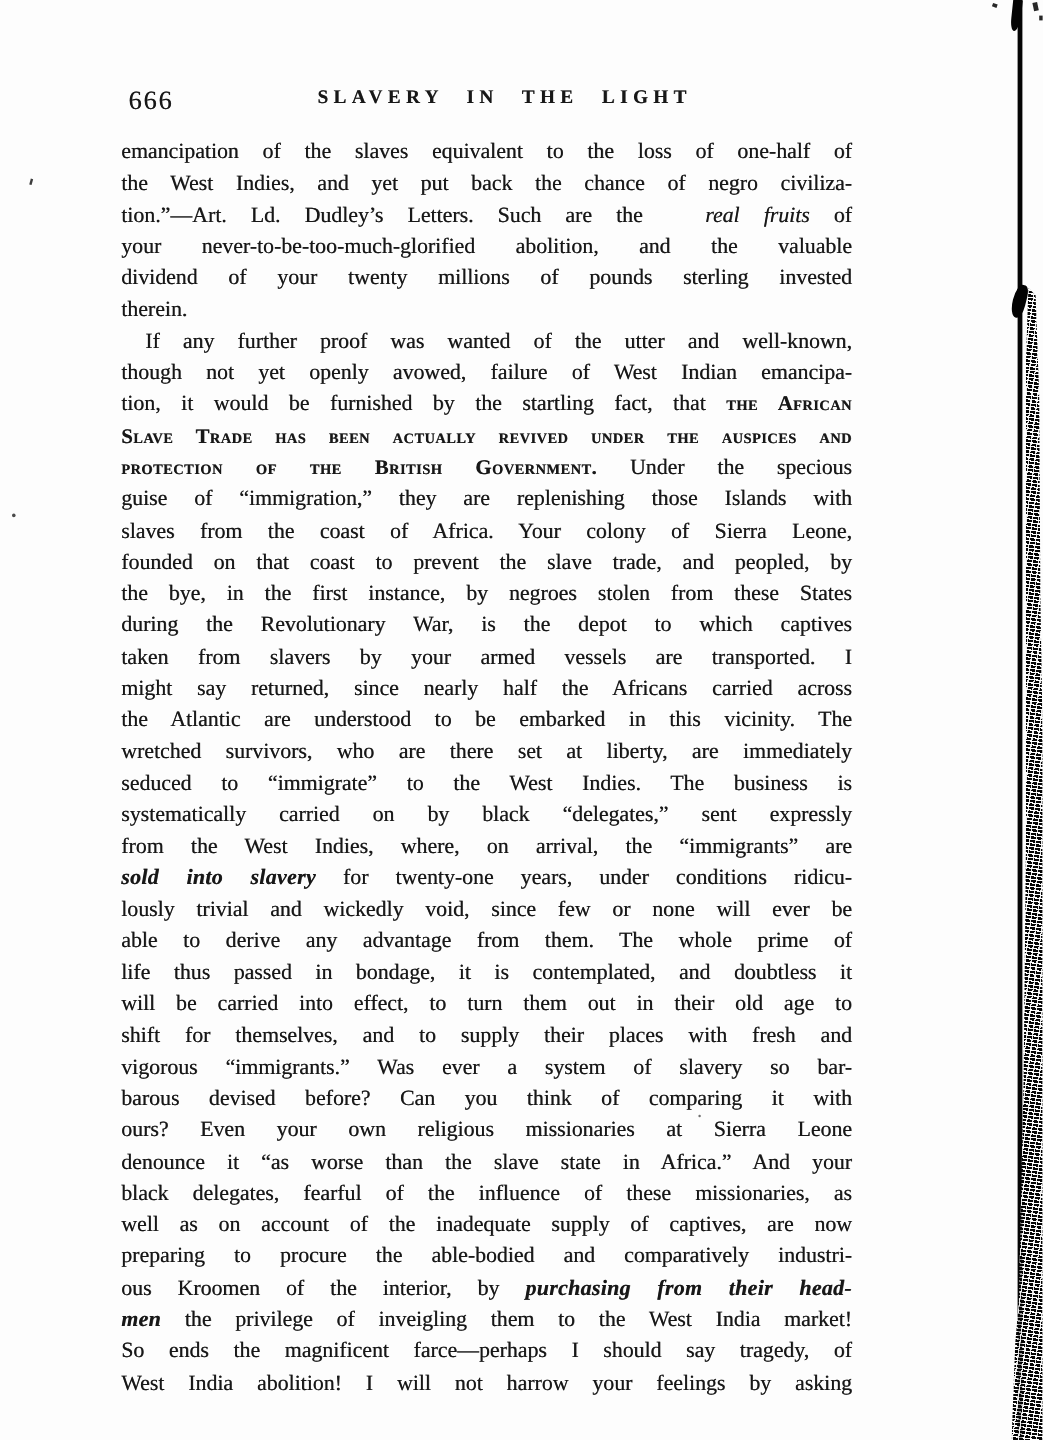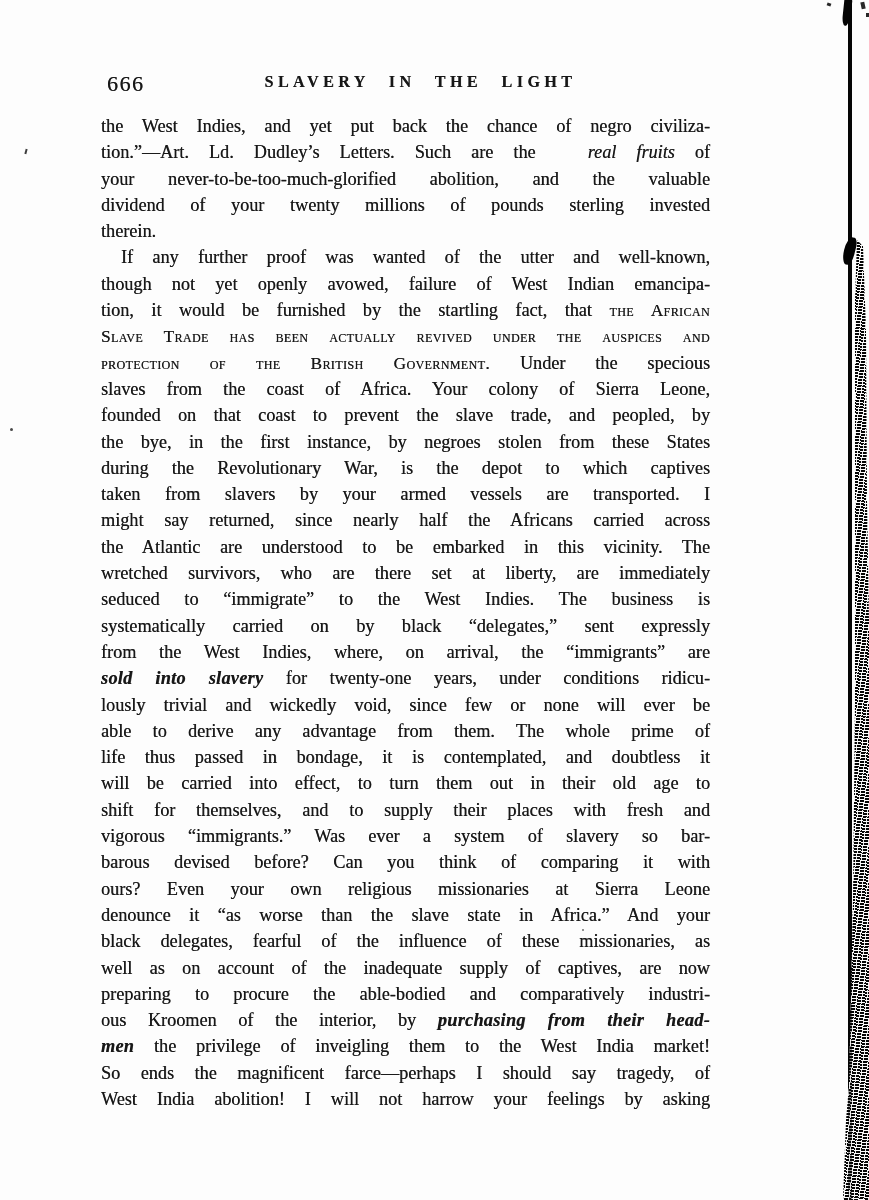--- a/index.html
+++ b/index.html
@@ -23,21 +23,21 @@
   .pagebody{position:absolute;left:101px;top:113px;width:609px;}
   .ln{
     height:26.3px;line-height:26.3px;font-size:18.2px;
     text-align:justify;text-align-last:justify;
     text-shadow:0.3px 0 0 rgba(25,25,25,.75);
   }
   .ln.noj{text-align-last:left;}
   .ln.ind{text-indent:20px;}
   .it{font-style:italic;margin-left:32px;}
   .em{font-style:italic;font-weight:700;letter-spacing:.3px;}
-  .sc{font-variant:small-caps;font-weight:400;font-size:.95em;letter-spacing:.4px;}
+  .sc{font-variant:small-caps;font-weight:700;font-size:.95em;letter-spacing:.4px;}
   
   .edge-line{position:absolute;left:848px;top:0;width:4px;height:1200px;background:#050505;}
   .edge-band{
     position:absolute;left:840px;top:0;width:29px;height:1200px;
     clip-path:polygon(17px 240px,23px 246px,26px 330px,27px 500px,29px 620px,29px 1200px,
                       3px 1200px,6px 1120px,9px 1085px,13px 900px,15px 700px,15px 430px,15px 300px);
     background:
       repeating-linear-gradient(98deg, rgba(255,255,255,.9) 0 1px, rgba(0,0,0,0) 1px 5px),
       repeating-linear-gradient(8deg, rgba(255,255,255,.6) 0 1px, #060606 1px 3px);
   }
@@ -56,30 +56,32 @@
 </style>
 </head>
 <body>
 
 <div class="page">
 
   <div class="pagenum">666</div>
   <div class="runhead">SLAVERY IN THE LIGHT</div>
 
   <div class="pagebody">
+    <div class="ln"><span class="r">emancipation of the slaves equivalent to the loss of one-half of</span></div>
     <div class="ln"><span class="r">the West Indies, and yet put back the chance of negro civiliza-</span></div>
     <div class="ln"><span class="r">tion.”—Art. Ld. Dudley’s Letters.  Such are the </span><span class="it">real fruits</span><span class="r"> of</span></div>
     <div class="ln"><span class="r">your never-to-be-too-much-glorified abolition, and the valuable</span></div>
     <div class="ln"><span class="r">dividend of your twenty millions of pounds sterling invested</span></div>
     <div class="ln noj"><span class="r">therein.</span></div>
     <div class="ln ind"><span class="r">If any further proof was wanted of the utter and well-known,</span></div>
     <div class="ln"><span class="r">though not yet openly avowed, failure of West Indian emancipa-</span></div>
     <div class="ln"><span class="r">tion, it would be furnished by the startling fact, that </span><span class="sc">the African</span></div>
     <div class="ln"><span class="sc">Slave Trade has been actually revived under the auspices and</span></div>
     <div class="ln"><span class="sc">protection of the British Government.</span><span class="r">  Under the specious</span></div>
+    <div class="ln"><span class="r">guise of “immigration,” they are replenishing those Islands with</span></div>
     <div class="ln"><span class="r">slaves from the coast of Africa.  Your colony of Sierra Leone,</span></div>
     <div class="ln"><span class="r">founded on that coast to prevent the slave trade, and peopled, by</span></div>
     <div class="ln"><span class="r">the bye, in the first instance, by negroes stolen from these States</span></div>
     <div class="ln"><span class="r">during the Revolutionary War, is the depot to which captives</span></div>
     <div class="ln"><span class="r">taken from slavers by your armed vessels are transported.  I</span></div>
     <div class="ln"><span class="r">might say returned, since nearly half the Africans carried across</span></div>
     <div class="ln"><span class="r">the Atlantic are understood to be embarked in this vicinity.  The</span></div>
     <div class="ln"><span class="r">wretched survivors, who are there set at liberty, are immediately</span></div>
     <div class="ln"><span class="r">seduced to “immigrate” to the West Indies.  The business is</span></div>
     <div class="ln"><span class="r">systematically carried on by black “delegates,” sent expressly</span></div>

